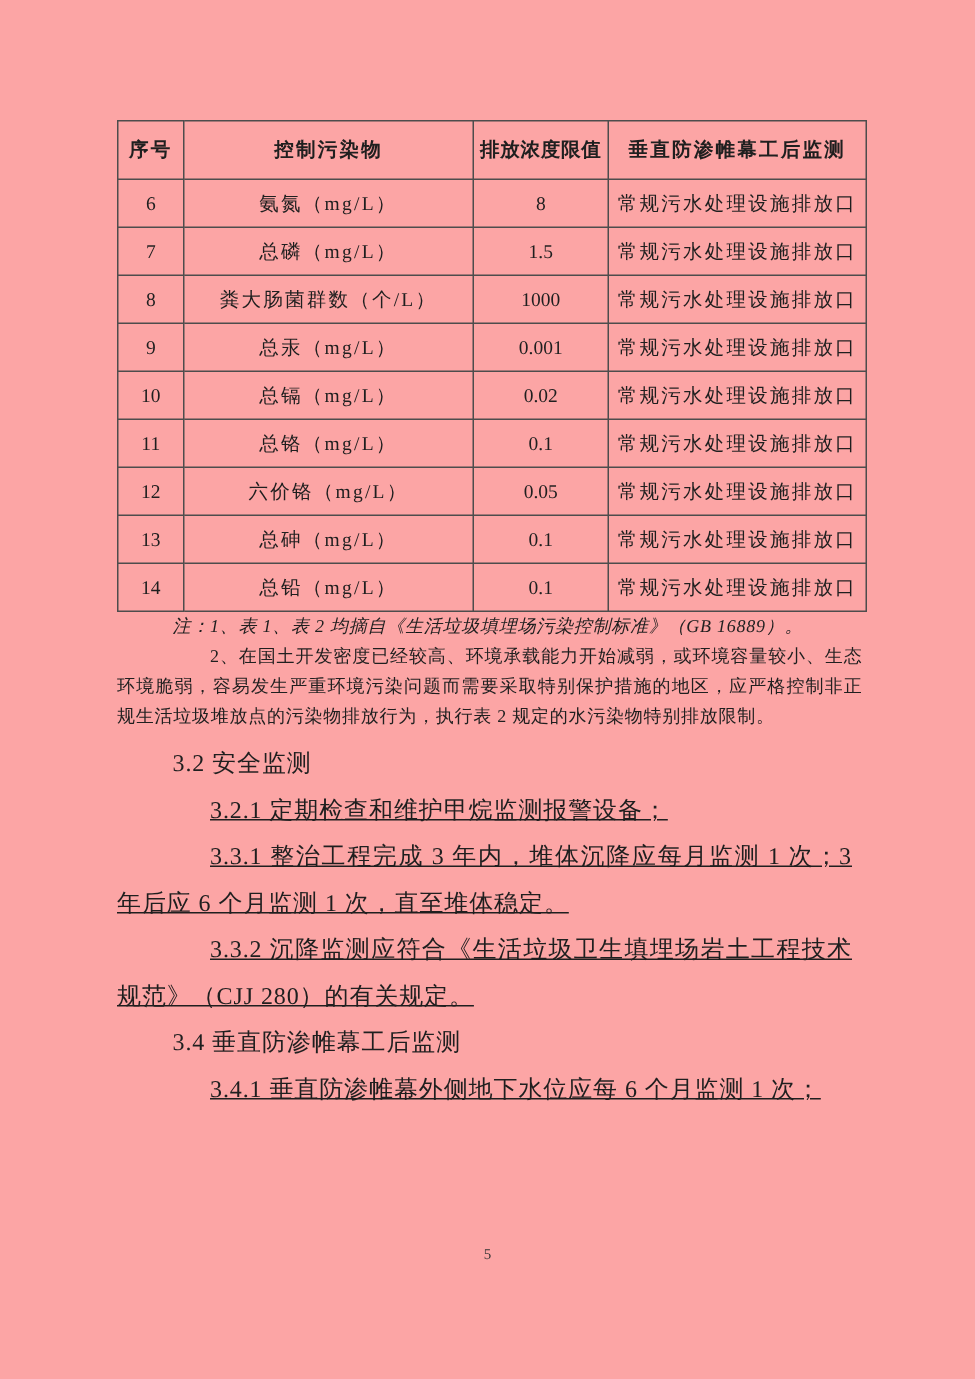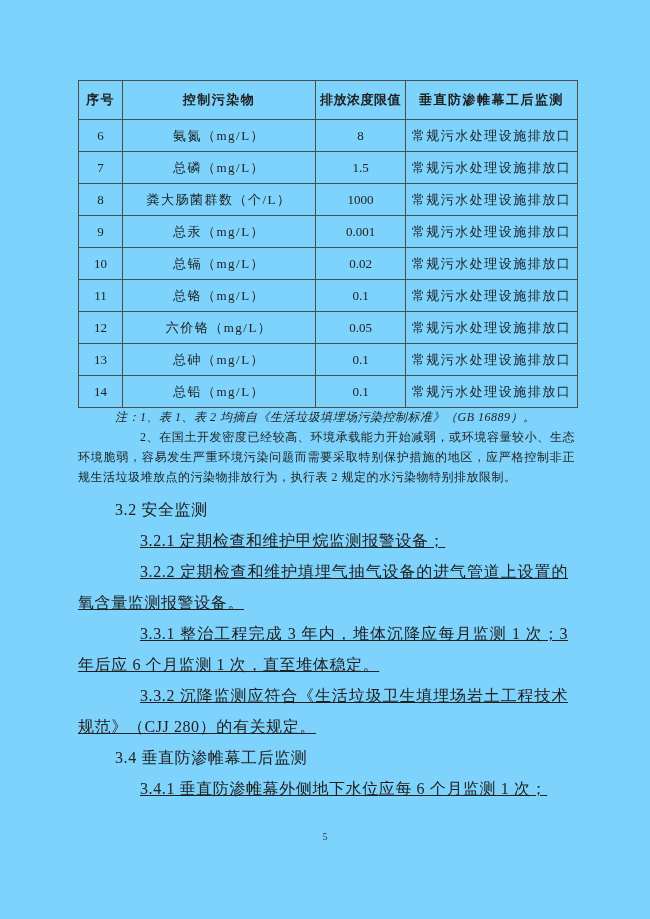--- a/index.html
+++ b/index.html
@@ -1,21 +1,21 @@
 <!DOCTYPE html>
 <html><head>
 <meta charset="utf-8">
 <style>
   html, body { margin: 0; padding: 0; background: #888; }
   .page {
     position: relative;
     width: 650px;
     height: 919px;
     margin: 0 auto;
-    background: #7dd3fc;
+    background: #fca5a5;
     font-family: "Liberation Serif", "DejaVu Serif", serif;
     color: #1f1f1f;
     overflow: hidden;
   }
   
   table.limits {
     position: absolute;
     left: 78px;
     top: 80px;
     width: 499px;
@@ -161,21 +161,20 @@
   </table>
 
   <div class="notes">
     <p class="note-first">注：1、表 1、表 2 均摘自《生活垃圾填埋场污染控制标准》（GB 16889）。</p>
     <p class="note-cont">2、在国土开发密度已经较高、环境承载能力开始减弱，或环境容量较小、生态环境脆弱，容易发生严重环境污染问题而需要采取特别保护措施的地区，应严格控制非正规生活垃圾堆放点的污染物排放行为，执行表 2 规定的水污染物特别排放限制。</p>
   </div>
 
   <div class="bodytext">
     <p class="lvl1">3.2 安全监测</p>
     <p class="lvl2">3.2.1 定期检查和维护甲烷监测报警设备；</p>
-    <p class="lvl2">3.2.2 定期检查和维护填埋气抽气设备的进气管道上设置的氧含量监测报警设备。</p>
     <p class="lvl2">3.3.1 整治工程完成 3 年内，堆体沉降应每月监测 1 次；3 年后应 6 个月监测 1 次，直至堆体稳定。</p>
     <p class="lvl2">3.3.2 沉降监测应符合《生活垃圾卫生填埋场岩土工程技术规范》（CJJ 280）的有关规定。</p>
     <p class="lvl1">3.4 垂直防渗帷幕工后监测</p>
     <p class="lvl2">3.4.1 垂直防渗帷幕外侧地下水位应每 6 个月监测 1 次；</p>
   </div>
 
   <div class="pagenum">5</div>
 
 </div>
 

